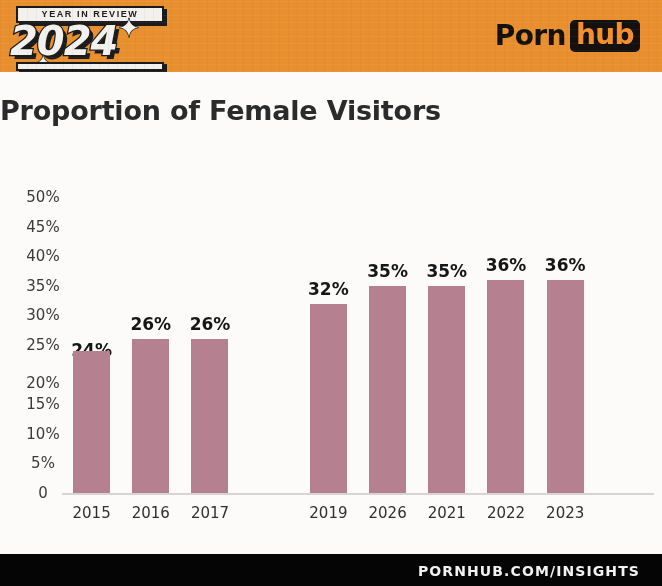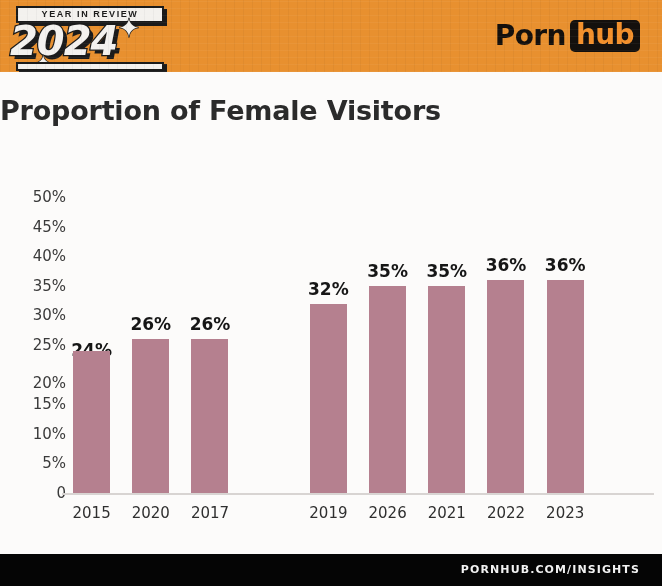--- a/index.html
+++ b/index.html
@@ -139,21 +139,21 @@
   
   .plot {
     position: absolute;
     left: 0; top: 0;
     width: 662px; height: 586px;
   }
   .ytick {
     position: absolute;
     right: 0;
     width: 46px;
-    text-align: right;
+    text-align: center;
     font-size: 15px;
     color: #3A3A3A;
     transform: translateY(-50%);
     font-family: "DejaVu Sans", sans-serif;
   }
   .ytick-wrap {
     position: absolute;
     left: 20px; top: 0;
     width: 46px; height: 586px;
   }
@@ -204,21 +204,21 @@
   
   .footer-band {
     position: absolute;
     left: 0; top: 554px;
     width: 662px; height: 32px;
     background: #050505;
   }
   .footer-text {
     position: absolute;
     right: 22px; top: 9px;
-    font-size: 11px;
+    font-size: 14px;
     font-weight: bold;
     letter-spacing: 1.1px;
     color: #F2F2F2;
     font-family: "DejaVu Sans", sans-serif;
   }
 </style>
 </head>
 <body>
 
 <div class="header-band">
@@ -259,21 +259,21 @@
   <div class="axis-line"></div>
   <div class="bars" id="bars">
       <div class="bar-group" style="left: 0px; width: 59.2px; height: 586px;">
         <div class="bar-value" style="width: 59.2px; top: 340px;">24%</div>
         <div class="bar" style="height: 142.08px; left: 11.1px; background: rgb(181, 128, 143);"></div>
         <div class="xtick" style="width: 59.2px;">2015</div>
       </div>
       <div class="bar-group" style="left: 59.2px; width: 59.2px; height: 586px;">
         <div class="bar-value" style="width: 59.2px; top: 314.08px;">26%</div>
         <div class="bar" style="height: 153.92px; left: 11.1px; background: rgb(181, 128, 143);"></div>
-        <div class="xtick" style="width: 59.2px;">2020</div>
+        <div class="xtick" style="width: 59.2px;">2016</div>
       </div>
       <div class="bar-group" style="left: 118.4px; width: 59.2px; height: 586px;">
         <div class="bar-value" style="width: 59.2px; top: 314.08px;">26%</div>
         <div class="bar" style="height: 153.92px; left: 11.1px; background: rgb(181, 128, 143);"></div>
         <div class="xtick" style="width: 59.2px;">2017</div>
       </div>
       <div class="bar-group" style="left: 236.8px; width: 59.2px; height: 586px;">
         <div class="bar-value" style="width: 59.2px; top: 278.56px;">32%</div>
         <div class="bar" style="height: 189.44px; left: 11.1px; background: rgb(181, 128, 143);"></div>
         <div class="xtick" style="width: 59.2px;">2019</div>

